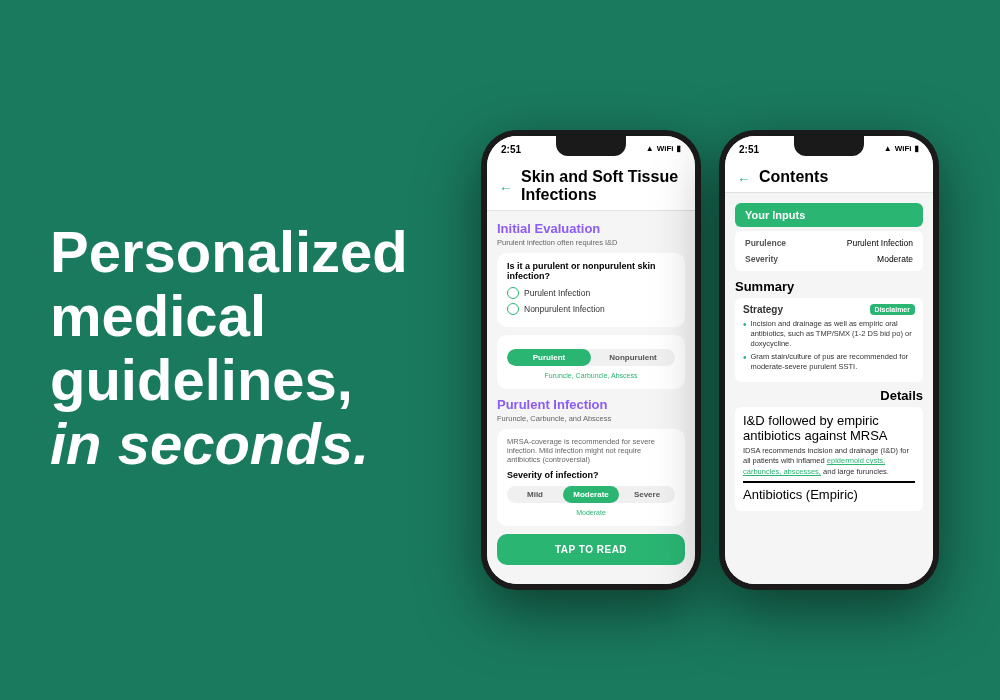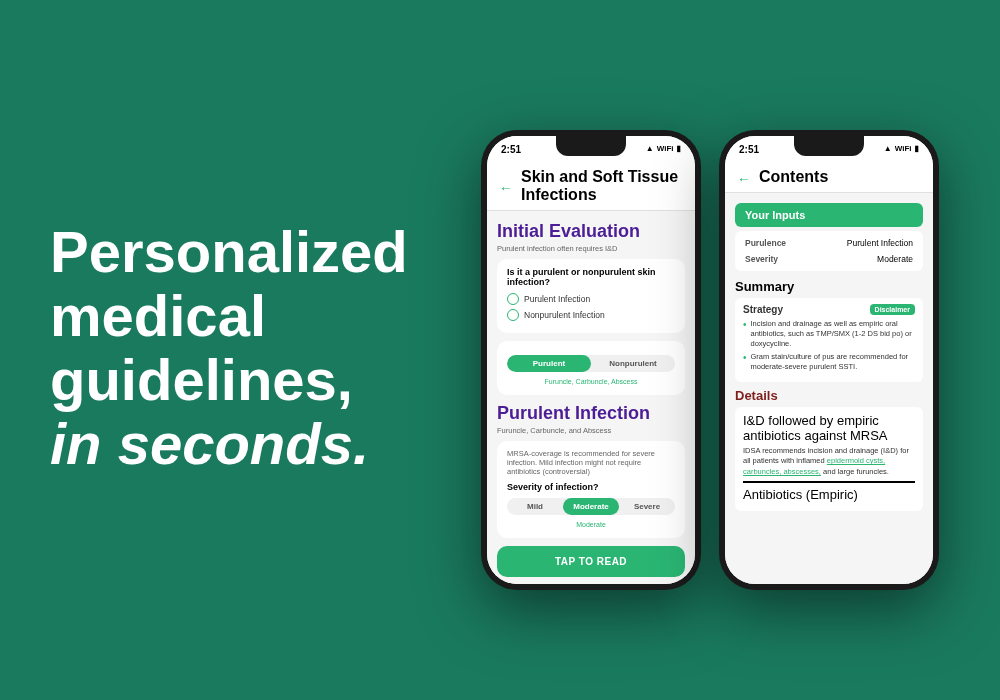--- a/index.html
+++ b/index.html
@@ -115,23 +115,23 @@
     .screen-content {
       flex: 1;
       overflow: hidden;
       background: #f5f5f5;
       padding: 10px 10px;
       font-size: 9px;
     }
 
     
     .section-title {
-      font-size: 18px;
-      font-weight: 800;
-      color: #4c1d95;
+      font-size: 13px;
+      font-weight: 800;
+      color: #8b5cf6;
       margin-bottom: 2px;
     }
     .section-subtitle {
       font-size: 7.5px;
       color: #666;
       margin-bottom: 6px;
     }
 
     .question-card {
       background: white;
@@ -246,22 +246,23 @@
       margin-bottom: 4px;
       font-size: 7.5px;
       color: #333;
       line-height: 1.3;
     }
     .bullet-dot { color: #2ab573; font-size: 10px; flex-shrink: 0; margin-top: -1px; }
 
     .details-title {
       font-size: 13px;
       font-weight: 800;
-      color: #7f1d1d;
+      color: #000000;
       margin: 6px 0 4px;
+      text-align: right;
     }
     .details-sub {
       font-size: 13px;
       font-weight: 400;
       color: #000;
       margin-bottom: 3px;
     }
     .details-text {
       font-size: 7.5px;
       color: #333;

